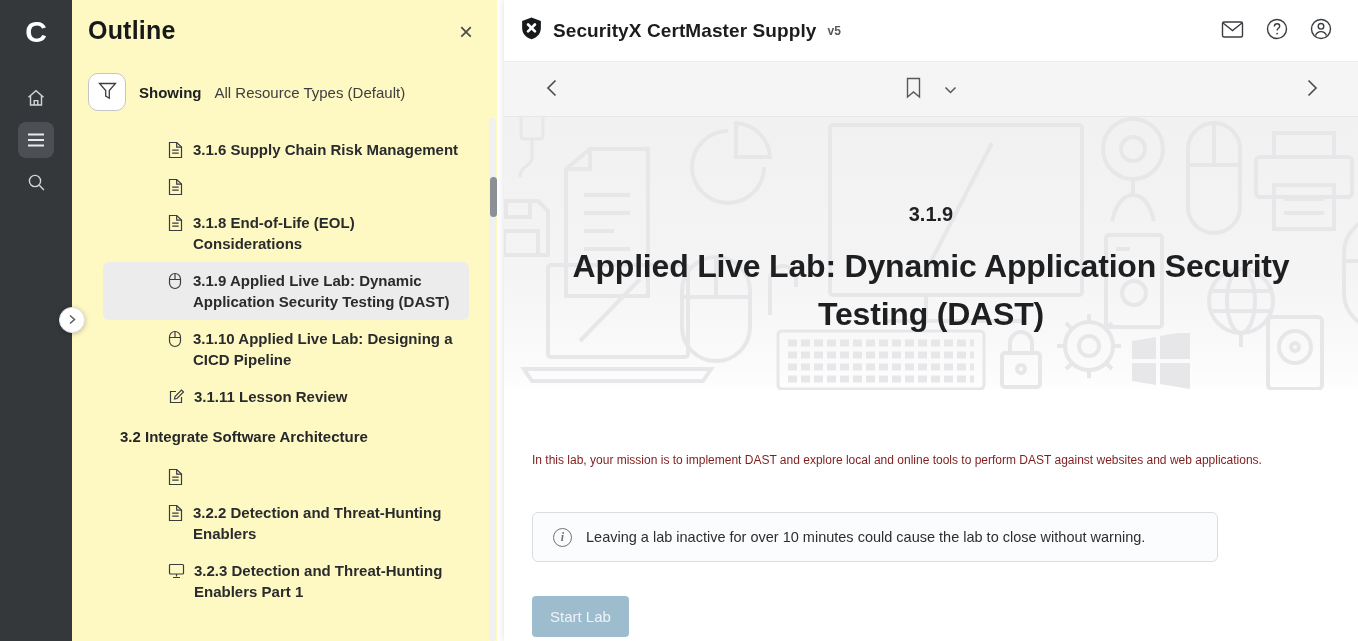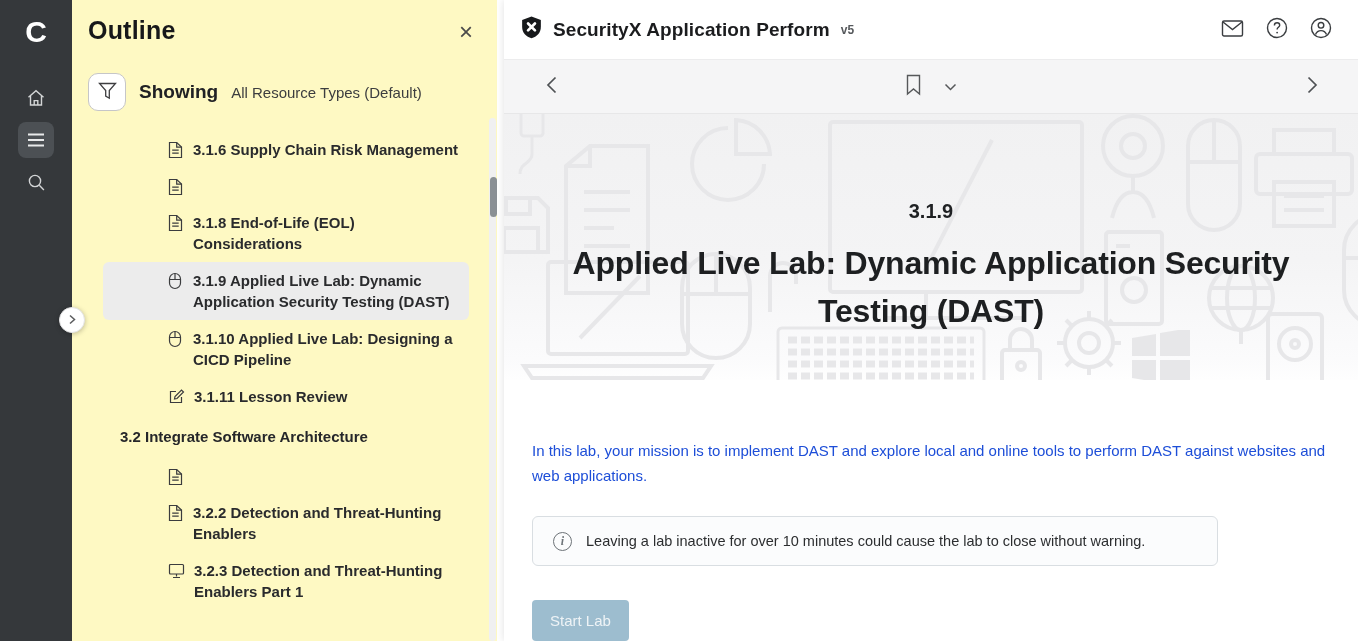--- a/index.html
+++ b/index.html
@@ -19,21 +19,21 @@
   
   .outline-panel { width:425px; flex:0 0 425px; background:#fef9c3; position:relative; overflow:hidden; }
   .outline-header { display:flex; justify-content:space-between; align-items:flex-start;
                     padding:16px 24px 0 16px; }
   .outline-title { font-size:25px; font-weight:800; color:#17181a; letter-spacing:.2px; }
   .close-btn { border:none; background:none; font-size:24px; line-height:24px; color:#4b4b4b;
                cursor:pointer; margin-top:4px; font-weight:400; }
   .filter-row { display:flex; align-items:center; gap:13px; margin:28px 0 0 16px; }
   .filter-btn { width:38px; height:38px; border:1px solid #c6c6c8; border-radius:10px; background:#fff;
                 display:grid; place-items:center; color:#3e3e40; cursor:pointer; }
-  .showing-label { font-size:19px; font-weight:700; color:#202124; }
+  .showing-label { font-size:15px; font-weight:700; color:#202124; }
   .filter-value { font-size:15px; color:#3c3d3f; }
 
   .outline-list { margin-top:20px; padding:0 28px 0 31px; }
   .lesson { display:flex; align-items:flex-start; gap:9px; padding:8px 10px 8px 65px;
             border-radius:6px; cursor:pointer; }
   .lesson.selected { background:#ececec; }
   .li-icon { flex:0 0 16px; margin-top:2px; color:#3b3c3e; }
   .li-icon svg { display:block; }
   .li-text { font-size:15px; font-weight:600; line-height:21px; color:#2a2b2d; }
   .section-header { font-size:15px; font-weight:700; color:#26272a; padding:13px 0 13px 17px; }
@@ -74,21 +74,21 @@
   .hero { height:273px; position:relative; overflow:hidden; text-align:center;
           background:linear-gradient(180deg,#f1f1f2 0%,#f4f4f5 55%,#fbfbfc 92%,#fefefe 100%); }
   .hero-art { position:absolute; inset:0; color:#e7e7e9; }
   .hero-art svg { position:absolute; }
   .hero-kicker { position:relative; z-index:2; margin-top:86px; font-size:20px; font-weight:800; color:#1f2123; }
   .hero-title { position:relative; z-index:2; margin:16px auto 0; max-width:800px;
                 font-size:32px; font-weight:800; line-height:48px; color:#1d1f21; letter-spacing:-.2px; }
 
   
   .content { padding:58px 0 0 28px; }
-  .lab-paragraph { max-width:810px; font-size:15px; line-height:25px; color:#1d4ed8; margin-bottom:28px; }
+  .lab-paragraph { max-width:810px; font-size:12px; line-height:25px; color:#7f1d1d; margin-bottom:39px; }
   .info-box { width:686px; height:50px; display:flex; align-items:center; gap:14px; padding:0 20px;
               border:1px solid #d9dee2; border-radius:6px; background:#fbfcfd; }
   .info-icon { flex:0 0 19px; width:19px; height:19px; border:1.4px solid #6d7378; border-radius:50%;
                color:#6d7378; font-size:12px; font-weight:600; display:grid; place-items:center;
                font-family:"Liberation Serif","DejaVu Serif",serif; font-style:italic; }
   .info-text { font-size:14.5px; color:#2c2e30; white-space:nowrap; }
   .start-btn { margin-top:34px; min-width:91px; height:41px; padding:0 18px; border:none; border-radius:4px;
                background:#9dbdcf; color:#eef3f6; font-size:15px; font-weight:400; cursor:pointer;
                font-family:inherit; }
 </style>
@@ -259,21 +259,21 @@
   <main class="main">
 
     <header class="app-header">
       <div class="brand">
         <span>
           <svg width="25" height="26" viewBox="0 0 24 25">
             <path d="M12 1.5 21 4.8v6.6c0 5.9-3.9 9.7-9 11-5.1-1.3-9-5.1-9-11V4.8z" fill="#17191b"></path>
             <path d="m8.7 8.2 6.6 6.6M15.3 8.2l-6.6 6.6" stroke="#fff" stroke-width="2.6" stroke-linecap="round"></path>
           </svg>
         </span>
-        <span class="app-title">SecurityX Application Perform</span>
+        <span class="app-title">SecurityX CertMaster Supply</span>
         <span class="version">v5</span>
       </div>
       <div class="header-spacer"></div>
       <button class="hdr-icon-btn">
         <span>
           <svg width="23" height="19" viewBox="0 0 23 19" fill="none" stroke="currentColor" stroke-width="1.4">
             <rect x="1.5" y="2" width="20" height="15" rx="1.5"></rect>
               <path d="m2 3 9.5 7.5L21 3"></path>
           </svg>
         </span>

